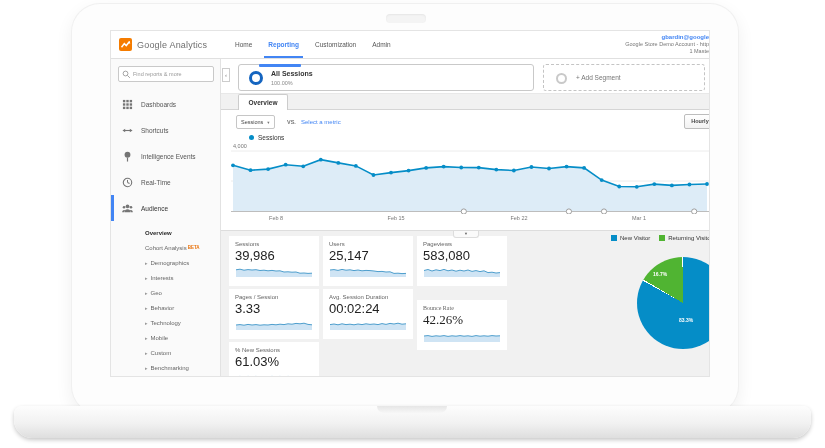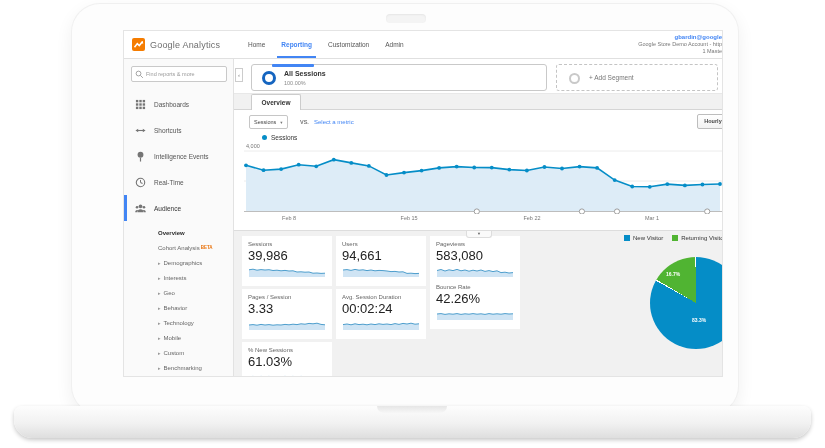--- a/index.html
+++ b/index.html
@@ -14,21 +14,21 @@
   .camera-notch { left:386px; top:14px; width:40px; height:9px; background:#f4f4f4;
     border-radius:4px; box-shadow:inset 0 1px 2px rgba(0,0,0,.06); }
   .laptop-base { left:14px; top:406px; width:797px; height:32px;
     background:linear-gradient(#fdfdfd, #f1f1f1 55%, #dedede);
     border-radius:8px 8px 18px 18px; box-shadow:0 2px 4px rgba(0,0,0,.22); }
   .base-notch { left:377px; top:406px; width:70px; height:7px;
     background:linear-gradient(#e6e6e6,#f7f7f7); border-radius:0 0 10px 10px; }
 
   
   .screen { left:110px; top:30px; width:600px; height:347px; background:#fff;
-    overflow:hidden; border:1px solid #e4e4e4;margin-left:13px; }
+    overflow:hidden; border:1px solid #e4e4e4; }
 
   
   .navbar { left:0; top:0; width:600px; height:28px; background:#fff; border-bottom:1px solid #e0e0e0; }
   .brand { left:8px; top:7px; display:flex; align-items:center; gap:5px; }
   .brand-text { font-size:9px; color:#6f6f6f; letter-spacing:.2px; white-space:nowrap; }
   .nav-links { left:116px; top:0; height:27px; display:flex; }
   .nav-link { position:relative; font-size:6.5px; color:#555; padding:0 8px; line-height:27px; cursor:pointer; white-space:nowrap; }
   .nav-link.active { color:#4285f4; font-weight:bold; }
   .nav-link.active::after { content:""; position:absolute; left:4px; right:4px; bottom:0; height:2px; background:#4285f4; }
   .account { right:2px; top:3px; text-align:right; line-height:7px; white-space:nowrap; }
@@ -293,21 +293,21 @@
           <div class="metric-card" style="left: 8px; top: 177px;">
             <div class="metric-label">Sessions</div>
             <div class="metric-value">39,986</div>
             <svg width="78" height="12" viewBox="0 0 78 12" class="sparkline">
               <path d="M 1,12 L 1,4.8 L 5,4.2 L 9,5.2 L 13,4.6 L 17,5.0 L 21,4.7 L 25,5.5 L 29,5.2 L 33,5.8 L 37,5.4 L 41,6.0 L 45,5.8 L 49,7.0 L 53,6.8 L 57,7.2 L 61,7.0 L 65,8.2 L 69,8.0 L 73,8.4 L 77,8.2 L 77,12 Z" fill="#cfe4f4"></path>
               <path d="M 1,4.8 L 5,4.2 L 9,5.2 L 13,4.6 L 17,5.0 L 21,4.7 L 25,5.5 L 29,5.2 L 33,5.8 L 37,5.4 L 41,6.0 L 45,5.8 L 49,7.0 L 53,6.8 L 57,7.2 L 61,7.0 L 65,8.2 L 69,8.0 L 73,8.4 L 77,8.2 " fill="none" stroke="#4d9ecd" stroke-width="1"></path>
             </svg>
           </div>
           <div class="metric-card" style="left: 102px; top: 177px;">
             <div class="metric-label">Users</div>
-            <div class="metric-value">94,661</div>
+            <div class="metric-value">25,147</div>
             <svg width="78" height="12" viewBox="0 0 78 12" class="sparkline">
               <path d="M 1,12 L 1,5.0 L 5,4.6 L 9,5.4 L 13,4.4 L 17,5.2 L 21,4.8 L 25,5.6 L 29,5.0 L 33,5.8 L 37,5.4 L 41,5.6 L 45,6.0 L 49,6.6 L 53,6.4 L 57,7.0 L 61,6.8 L 65,8.4 L 69,8.2 L 73,8.6 L 77,8.4 L 77,12 Z" fill="#cfe4f4"></path>
               <path d="M 1,5.0 L 5,4.6 L 9,5.4 L 13,4.4 L 17,5.2 L 21,4.8 L 25,5.6 L 29,5.0 L 33,5.8 L 37,5.4 L 41,5.6 L 45,6.0 L 49,6.6 L 53,6.4 L 57,7.0 L 61,6.8 L 65,8.4 L 69,8.2 L 73,8.6 L 77,8.4 " fill="none" stroke="#4d9ecd" stroke-width="1"></path>
             </svg>
           </div>
           <div class="metric-card" style="left: 196px; top: 177px;">
             <div class="metric-label">Pageviews</div>
             <div class="metric-value">583,080</div>
             <svg width="78" height="12" viewBox="0 0 78 12" class="sparkline">
               <path d="M 1,12 L 1,5.5 L 5,4.5 L 9,6.0 L 13,4.8 L 17,5.6 L 21,4.4 L 25,5.8 L 29,5.0 L 33,6.2 L 37,5.2 L 41,6.0 L 45,5.0 L 49,6.4 L 53,5.6 L 57,6.6 L 61,5.8 L 65,7.6 L 69,7.2 L 73,8.0 L 77,7.6 L 77,12 Z" fill="#cfe4f4"></path>
@@ -323,21 +323,21 @@
             </svg>
           </div>
           <div class="metric-card" style="left: 102px; top: 230px;">
             <div class="metric-label">Avg. Session Duration</div>
             <div class="metric-value">00:02:24</div>
             <svg width="78" height="12" viewBox="0 0 78 12" class="sparkline">
               <path d="M 1,12 L 1,6.6 L 5,6.0 L 9,6.8 L 13,5.8 L 17,6.6 L 21,6.2 L 25,6.8 L 29,6.0 L 33,6.6 L 37,5.8 L 41,6.4 L 45,6.0 L 49,6.6 L 53,5.6 L 57,6.4 L 61,5.4 L 65,6.0 L 69,5.2 L 73,6.2 L 77,5.8 L 77,12 Z" fill="#cfe4f4"></path>
               <path d="M 1,6.6 L 5,6.0 L 9,6.8 L 13,5.8 L 17,6.6 L 21,6.2 L 25,6.8 L 29,6.0 L 33,6.6 L 37,5.8 L 41,6.4 L 45,6.0 L 49,6.6 L 53,5.6 L 57,6.4 L 61,5.4 L 65,6.0 L 69,5.2 L 73,6.2 L 77,5.8 " fill="none" stroke="#4d9ecd" stroke-width="1"></path>
             </svg>
           </div>
-          <div class="metric-card" style="left: 196px; top: 220px;">
+          <div class="metric-card" style="left: 196px; top: 241px; font-family: Liberation Serif, serif;">
             <div class="metric-label">Bounce Rate</div>
             <div class="metric-value">42.26%</div>
             <svg width="78" height="12" viewBox="0 0 78 12" class="sparkline">
               <path d="M 1,12 L 1,6.0 L 5,5.6 L 9,6.4 L 13,5.8 L 17,6.2 L 21,5.6 L 25,6.4 L 29,5.8 L 33,6.2 L 37,5.6 L 41,6.2 L 45,5.8 L 49,6.4 L 53,5.6 L 57,6.2 L 61,5.8 L 65,6.2 L 69,5.6 L 73,6.0 L 77,5.8 L 77,12 Z" fill="#cfe4f4"></path>
               <path d="M 1,6.0 L 5,5.6 L 9,6.4 L 13,5.8 L 17,6.2 L 21,5.6 L 25,6.4 L 29,5.8 L 33,6.2 L 37,5.6 L 41,6.2 L 45,5.8 L 49,6.4 L 53,5.6 L 57,6.2 L 61,5.8 L 65,6.2 L 69,5.6 L 73,6.0 L 77,5.8 " fill="none" stroke="#4d9ecd" stroke-width="1"></path>
             </svg>
           </div>
           <div class="metric-card" style="left: 8px; top: 283px;">
             <div class="metric-label">% New Sessions</div>
             <div class="metric-value">61.03%</div>

